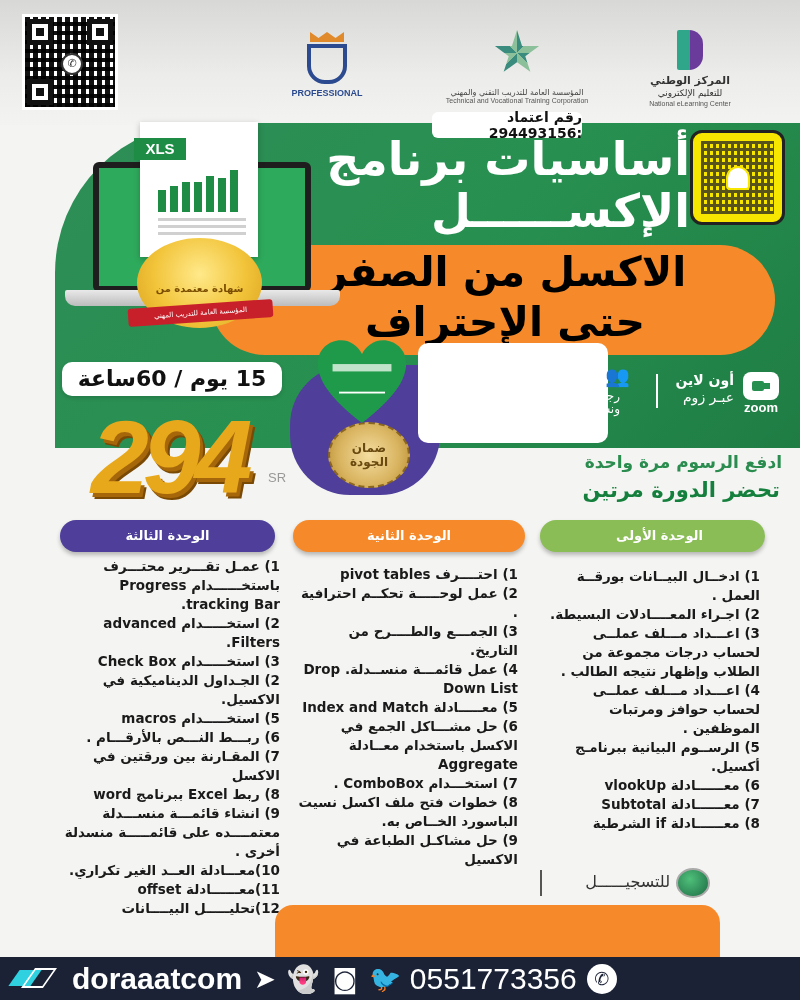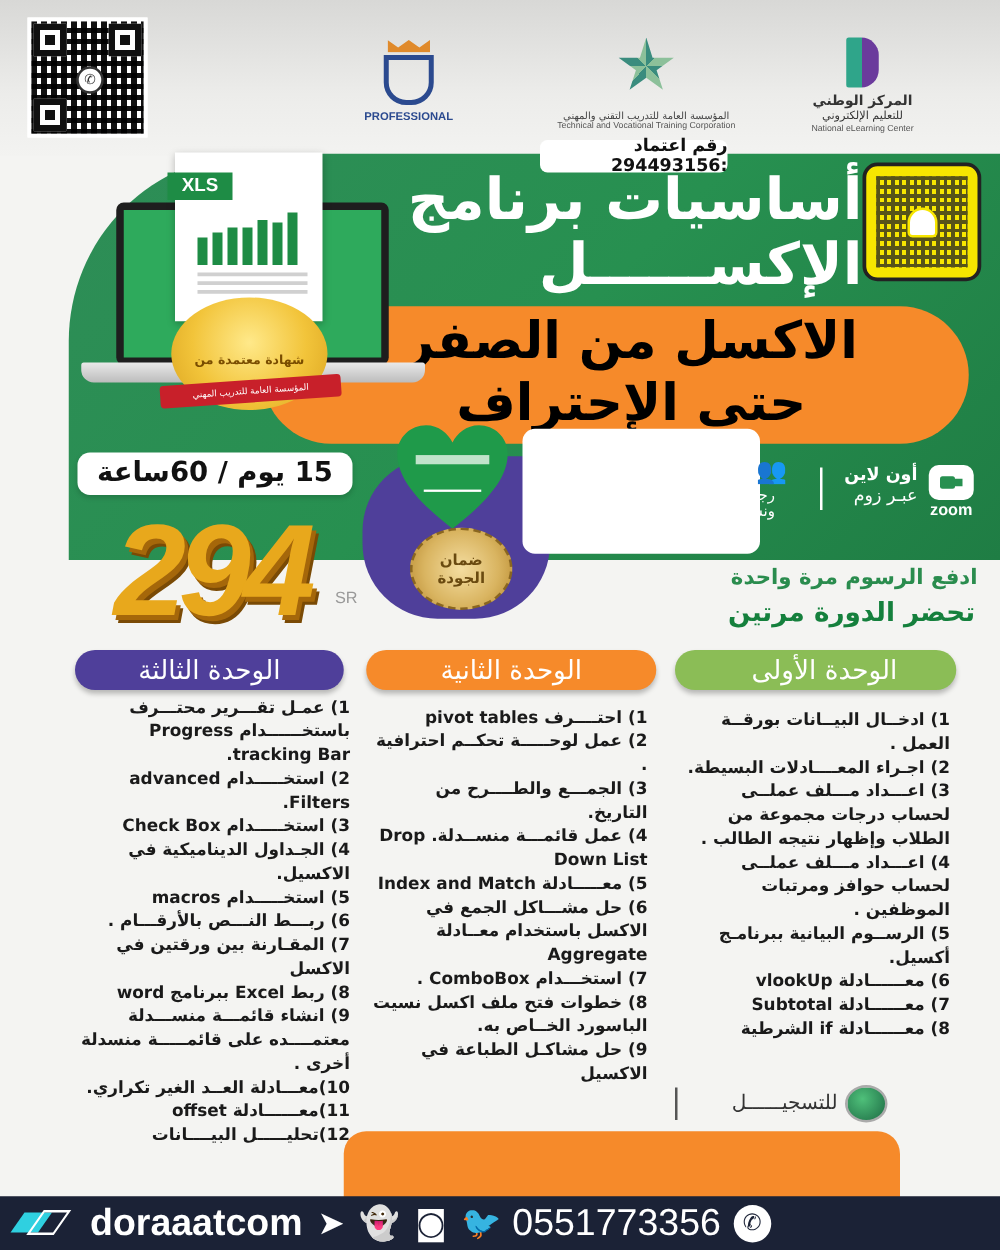--- a/index.html
+++ b/index.html
@@ -231,21 +231,21 @@
     color: #2a8c4e; font-weight: bold; font-size: 17px;
   }
   .attend-line {
     left: 430px; top: 478px; width: 350px; direction: rtl; text-align: right;
     color: #15803d; font-weight: bold; font-size: 21px;
   }
 
   
   .unit-head {
     height: 32px; border-radius: 16px;
-    color: #fff; font-weight: normal; font-size: 21px;
+    color: #fff; font-weight: bold; font-size: 13px;
     text-align: center; line-height: 32px; direction: rtl;
     box-shadow: 0 3px 4px rgba(0,0,0,0.25);
   }
   .u1 { left: 540px; top: 520px; width: 225px; background: #8bbd56; padding-left: 14px; }
   .u2 { left: 293px; top: 520px; width: 232px; background: #f68a2a; }
   .u3 { left: 60px;  top: 520px; width: 215px; background: #4f3f9a; }
 
   .unit-list {
     direction: rtl; text-align: right;
     font-weight: bold; font-size: 13.5px; line-height: 19px; color: #1a1a1a;
@@ -446,21 +446,21 @@
   <li>6) حل مشـــاكل الجمع في الاكسل باستخدام معــادلة Aggregate</li>
   <li>7) استخـــدام ComboBox .</li>
   <li>8) خطوات فتح ملف اكسل نسيت الباسورد الخــاص به.</li>
   <li>9) حل مشاكـل الطباعة في الاكسيل</li>
 </ul>
 
 <ul class="abs unit-list ul3">
   <li>1) عمـل تقـــرير محتـــرف باستخــــــدام Progress tracking Bar.</li>
   <li>2) استخـــــدام advanced Filters.</li>
   <li>3) استخـــــدام Check Box</li>
-  <li>4) الجـداول الديناميكية في الاكسيل.</li>
+  <li>2) الجـداول الديناميكية في الاكسيل.</li>
   <li>5) استخـــــدام macros</li>
   <li>6) ربـــط النـــص بالأرقـــام .</li>
   <li>7) المقـارنة بين ورقتين في الاكسل</li>
   <li>8) ربط Excel  ببرنامج word</li>
   <li>9) انشاء قائمـــة منســـدلة معتمــــده على قائمـــــة منسدلة أخرى .</li>
   <li>10)معـــادلة العــد الغير تكراري.</li>
   <li>11)معــــــادلة offset</li>
   <li>12)تحليـــــل البيــــانات</li>
 </ul>
 

